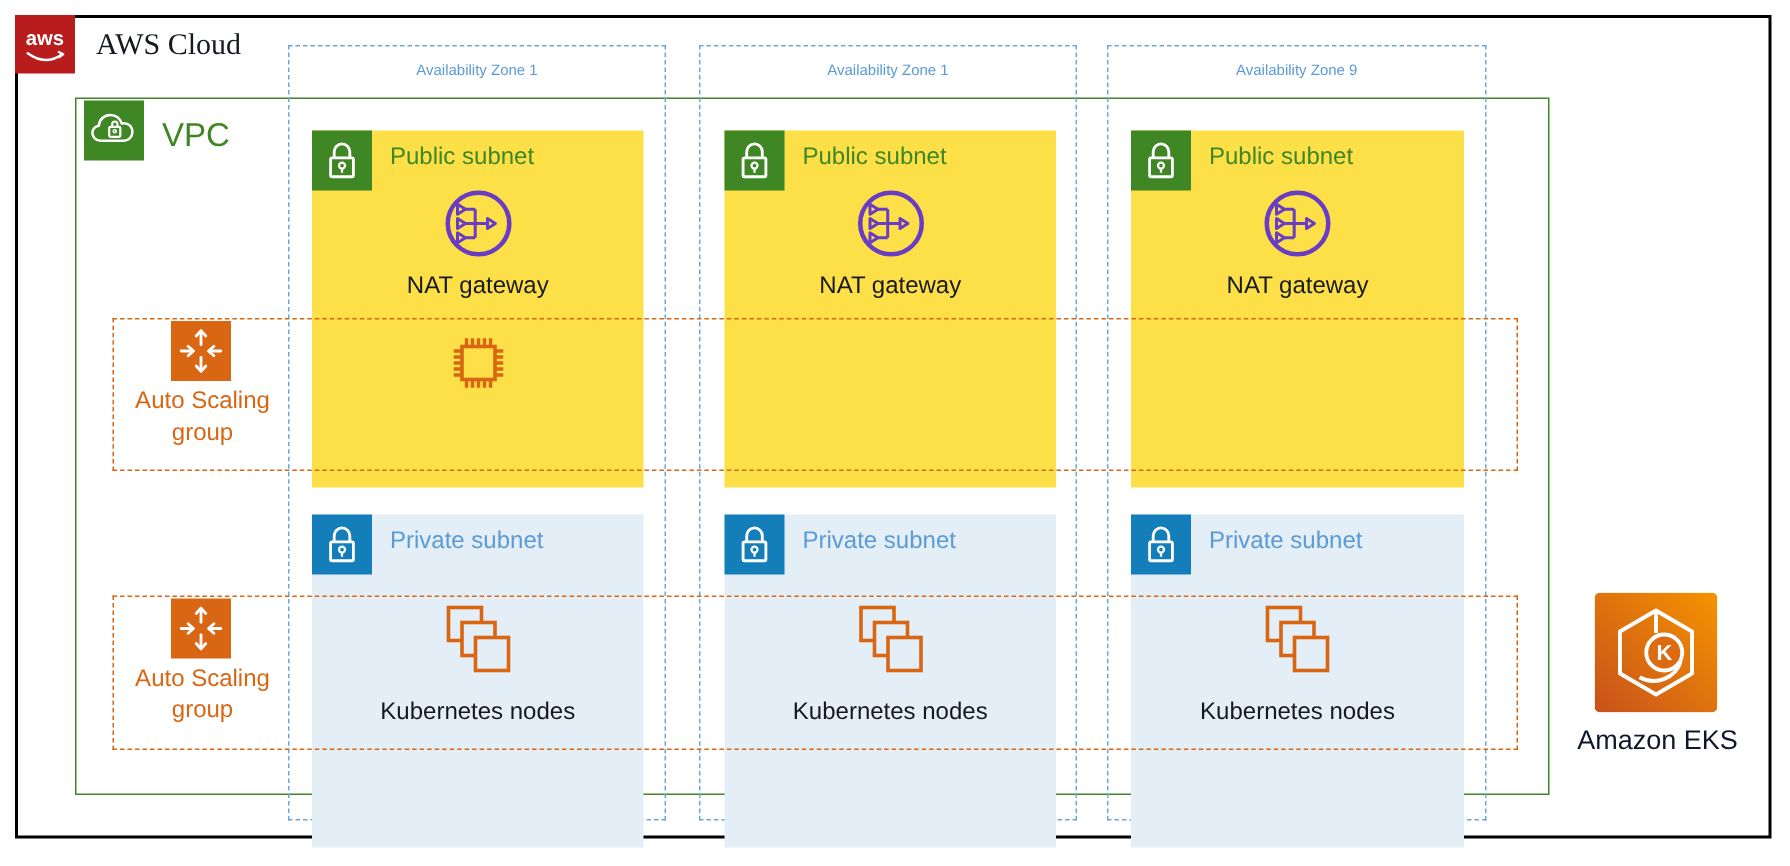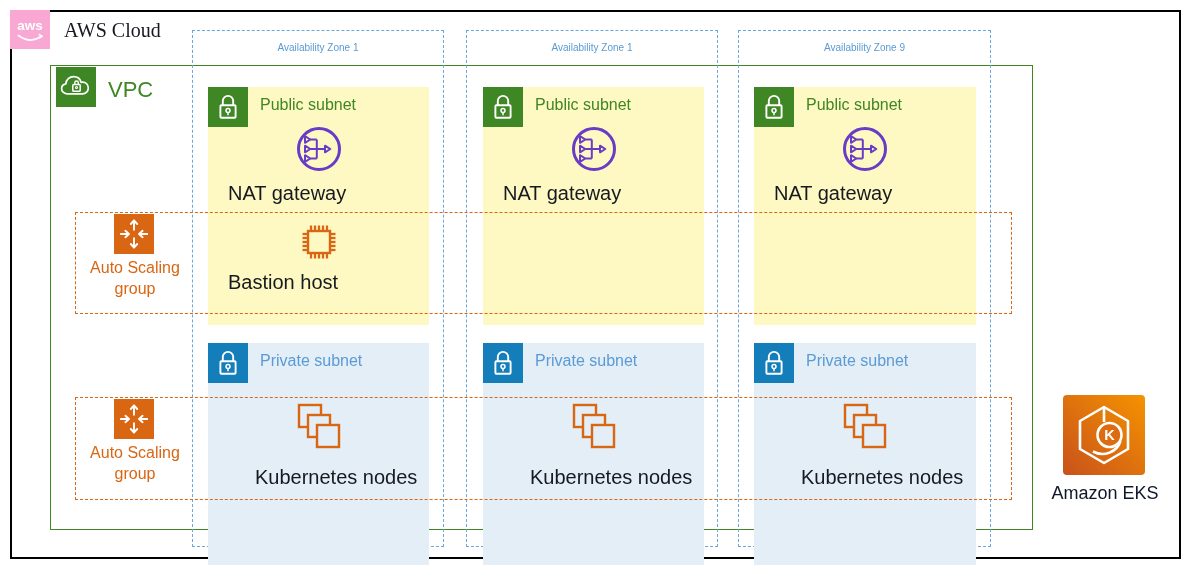--- a/index.html
+++ b/index.html
@@ -2,50 +2,50 @@
 <html><head>
 <meta charset="utf-8">
 <style>
   html,body{margin:0;padding:0;background:#fff;}
   .canvas{position:relative;width:1193px;height:577px;background:#ffffff;
           font-family:"Liberation Sans",sans-serif;overflow:hidden;}
   .abs{position:absolute;}
 
   
   .cloud-box{left:10px;top:10px;width:1171px;height:549px;border:2px solid #000;box-sizing:border-box;}
-  .aws-logo{left:10px;top:10px;width:40px;height:39px;background:#f9a8d4;}
+  .aws-logo{left:10px;top:10px;width:40px;height:39px;background:#b91c1c;}
   .cloud-label{left:64px;top:19px;font-size:20px;color:#16191f;font-family:Liberation Serif, serif;}
 
   
   .vpc-box{left:50px;top:65px;width:983px;height:465px;border:1.5px solid #3f8624;box-sizing:border-box;}
   .vpc-icon{left:56px;top:67px;width:40px;height:40px;background:#3f8624;}
   .vpc-label{left:108px;top:77px;font-size:22px;color:#3f8624;}
 
   
   .az{top:30px;height:517px;border:1.5px dashed #6aa7da;box-sizing:border-box;}
   .az1{left:192px;width:252px;} .az2{left:466px;width:252px;} .az3{left:738px;width:253px;}
   .az-title{padding-top:11px;text-align:center;font-size:10px;color:#5b9bd5;}
 
   
   .subnet{box-sizing:border-box;}
-  .subnet.public{top:87px;height:238px;background:#fef9c3;}
+  .subnet.public{top:87px;height:238px;background:#fde047;}
   .subnet.private{top:343px;height:222px;background:#e3eef7;}
   .sx1{left:208px;width:221px;} .sx2{left:483px;width:221px;} .sx3{left:754px;width:222px;}
   .subnet-icon{position:absolute;left:0;top:0;width:40px;height:40px;}
   .subnet-icon.green{background:#3f8624;} .subnet-icon.blue{background:#147eba;}
   .subnet-label{position:absolute;left:52px;top:9px;font-size:16px;}
   .subnet-label.green{color:#3f8624;} .subnet-label.blue{color:#5b9bd5;}
 
   
   .res-icon{position:absolute;left:50%;transform:translateX(-50%);}
   .nat-icon{top:37px;width:50px;height:50px;}
   .chip-icon{top:131px;width:48px;height:48px;}
   .k8s-icon{top:57px;width:58px;height:58px;}
-  .caption{position:absolute;left:0;width:100%;text-align:left;font-size:20px;color:#16191f;margin-left:20px;}
-  .nat-caption{top:95px;} .chip-caption{top:184px;} .k8s-caption{top:123px;padding-left:27px;}
+  .caption{position:absolute;left:0;width:100%;text-align:center;font-size:16px;color:#16191f;}
+  .nat-caption{top:95px;} .chip-caption{top:184px;} .k8s-caption{top:123px;}
 
   
   .asg{left:75px;width:937px;border:1.5px dashed #d86613;box-sizing:border-box;}
   .asg1{top:212px;height:102px;} .asg2{top:397px;height:103px;}
   .asg-icon{position:absolute;left:38px;top:1px;width:40px;height:40px;background:#d86613;}
   .asg-label{position:absolute;left:-2px;top:44px;width:122px;text-align:center;
              font-size:16px;line-height:21px;color:#d86613;}
 
   
   .eks-icon{left:1063px;top:395px;width:82px;height:80px;border-radius:4px;overflow:hidden;}
@@ -135,21 +135,20 @@
             <line x1="7.5" y1="28" x2="13" y2="28"></line>
             <line x1="7.5" y1="32" x2="13" y2="32"></line>
           <line x1="35" y1="16" x2="40.5" y2="16"></line>
             <line x1="35" y1="20" x2="40.5" y2="20"></line>
             <line x1="35" y1="24" x2="40.5" y2="24"></line>
             <line x1="35" y1="28" x2="40.5" y2="28"></line>
             <line x1="35" y1="32" x2="40.5" y2="32"></line>
         </g>
       </svg>
     </div>
-    <div class="caption chip-caption">Bastion host</div>
   </div>
 
   <div class="abs subnet public sx2">
     <div class="subnet-icon green">
       <svg width="40" height="40" viewBox="0 0 40 40">
         <path d="M14.8 18.2 v-4.1 a5.2 5.2 0 0 1 10.4 0 v4.1" fill="none" stroke="#fff" stroke-width="1.9"></path>
         <rect x="12.4" y="18.2" width="15.2" height="12.6" rx="1" fill="none" stroke="#fff" stroke-width="1.9"></rect>
         <circle cx="20" cy="23.4" r="2" fill="none" stroke="#fff" stroke-width="1.5"></circle>
         <line x1="20" y1="25.4" x2="20" y2="28.2" stroke="#fff" stroke-width="1.5"></line>
       </svg>

